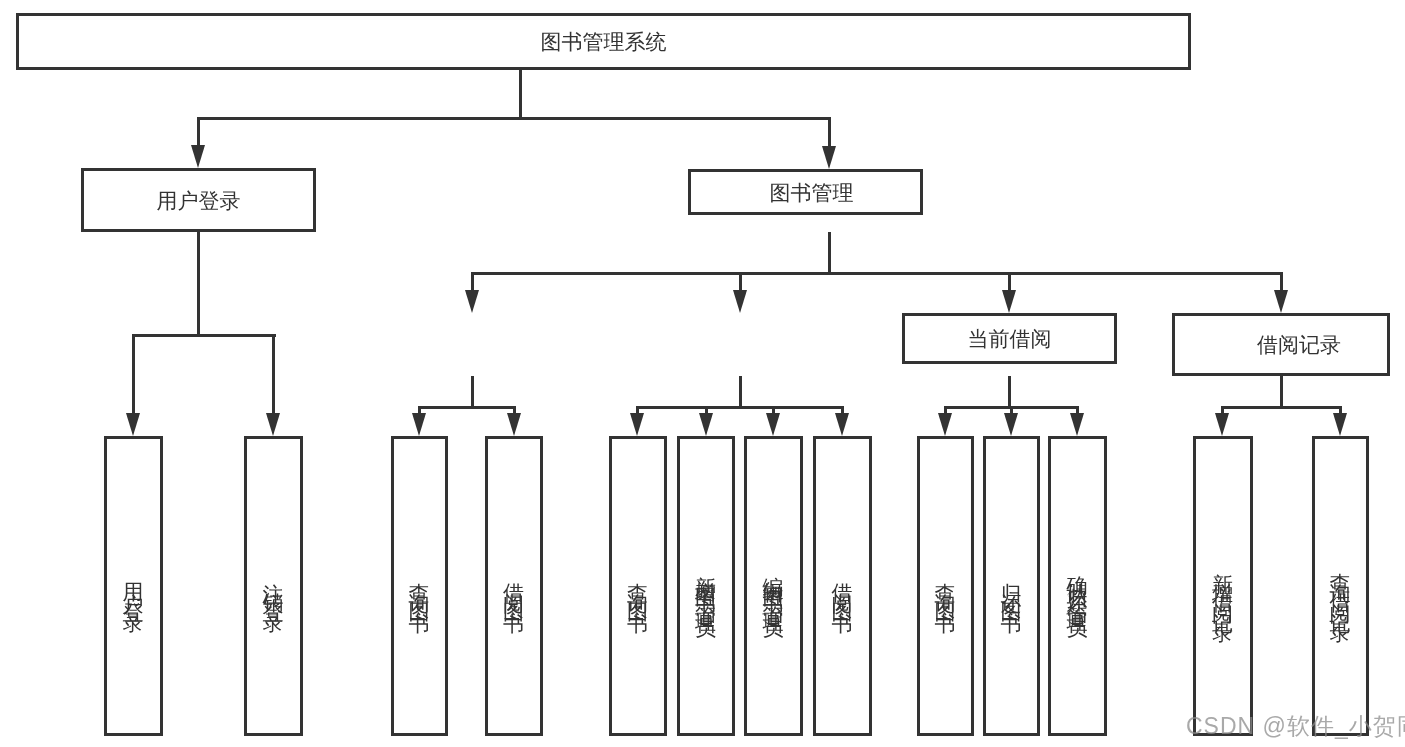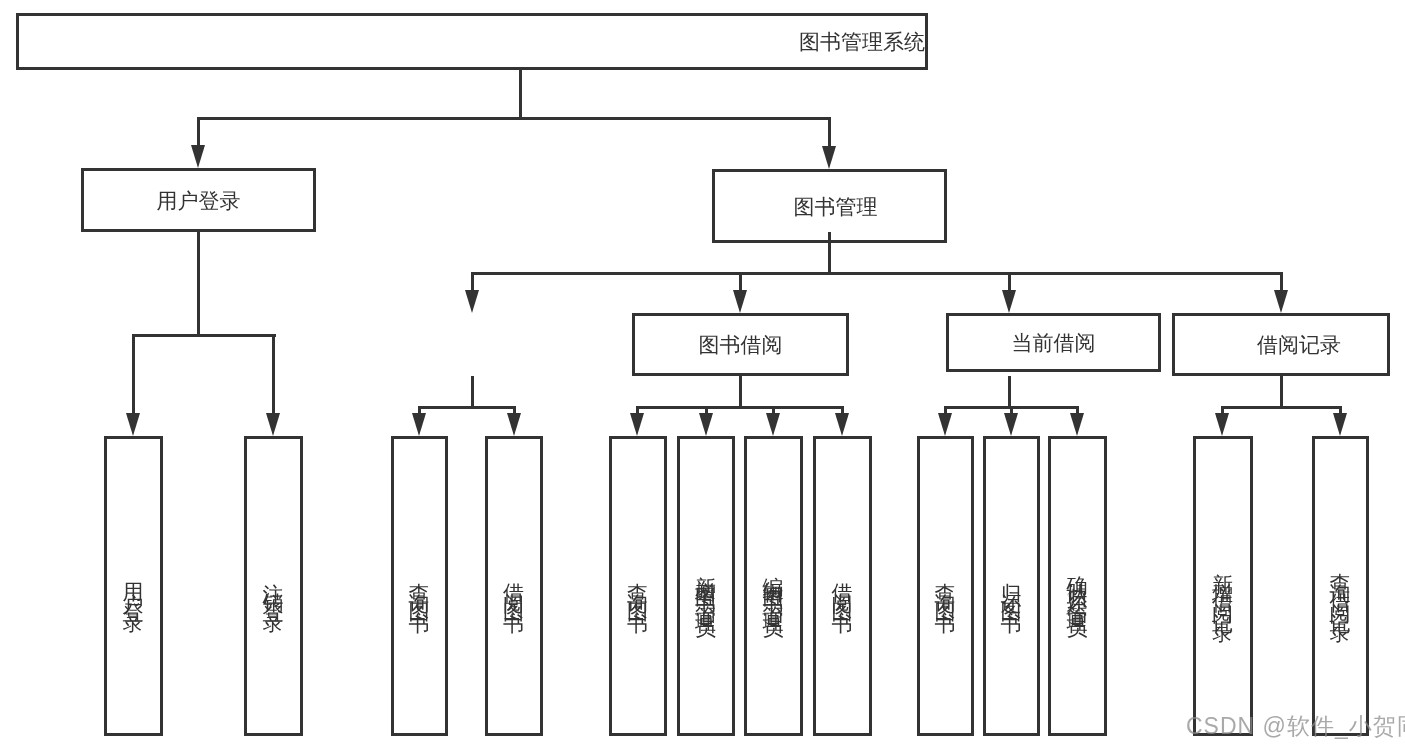--- a/index.html
+++ b/index.html
@@ -53,52 +53,49 @@
     color: rgba(140,140,140,0.75);
     z-index: 5;
     white-space: nowrap;
   }
 </style>
 </head>
 <body>
 
 <div class="canvas">
 
-  <div class="box" style="left:16px; top:13px; width:912px; height:57px;justify-content:flex-end;">
+  <div class="box" style="left:16px; top:13px; width:1175px; height:57px;">
     <span>图书管理系统</span>
   </div>
 
   <div class="vline" style="left:519px; top:69px; height:50px;"></div>
   <div class="hline" style="left:197px; top:117px; width:634px;"></div>
   <div class="drop" style="left:197px; top:117px; height:28px;"></div>
   <div class="drop" style="left:828px; top:117px; height:29px;"></div>
 
   <div class="box" style="left:81px; top:168px; width:235px; height:64px;">
     <span>用户登录</span>
   </div>
-  <div class="box" style="left:712px; top:169px; width:235px; height:74px;padding-left:12px;">
+  <div class="box" style="left:688px; top:169px; width:235px; height:46px;padding-left:12px;">
     <span>图书管理</span>
   </div>
 
   <div class="vline" style="left:197px; top:232px; height:104px;"></div>
   <div class="hline" style="left:132px; top:334px; width:144px;"></div>
   <div class="drop" style="left:132px; top:334px; height:79px;"></div>
   <div class="drop" style="left:272px; top:334px; height:79px;"></div>
 
   <div class="vline" style="left:828px; top:232px; height:42px;"></div>
   <div class="hline" style="left:471px; top:272px; width:811px;"></div>
   <div class="drop" style="left:471px; top:272px; height:18px;"></div>
   <div class="drop" style="left:739px; top:272px; height:18px;"></div>
   <div class="drop" style="left:1008px; top:272px; height:18px;"></div>
   <div class="drop" style="left:1280px; top:272px; height:18px;"></div>
 
-  <div class="box" style="left:632px; top:313px; width:217px; height:63px;">
-    <span>图书借阅</span>
-  </div>
-  <div class="box" style="left:902px; top:313px; width:215px; height:59px;margin-left:44px;">
+  <div class="box" style="left:902px; top:313px; width:215px; height:51px;">
     <span>当前借阅</span>
   </div>
   <div class="box" style="left:1172px; top:313px; width:218px; height:63px;padding-left:36px;">
     <span>借阅记录</span>
   </div>
 
   <div class="vline" style="left:471px; top:376px; height:33px;"></div>
   <div class="hline" style="left:418px; top:406px; width:98px;"></div>
   <div class="drop" style="left:418px; top:406px; height:7px;"></div>
   <div class="drop" style="left:513px; top:406px; height:7px;"></div>

